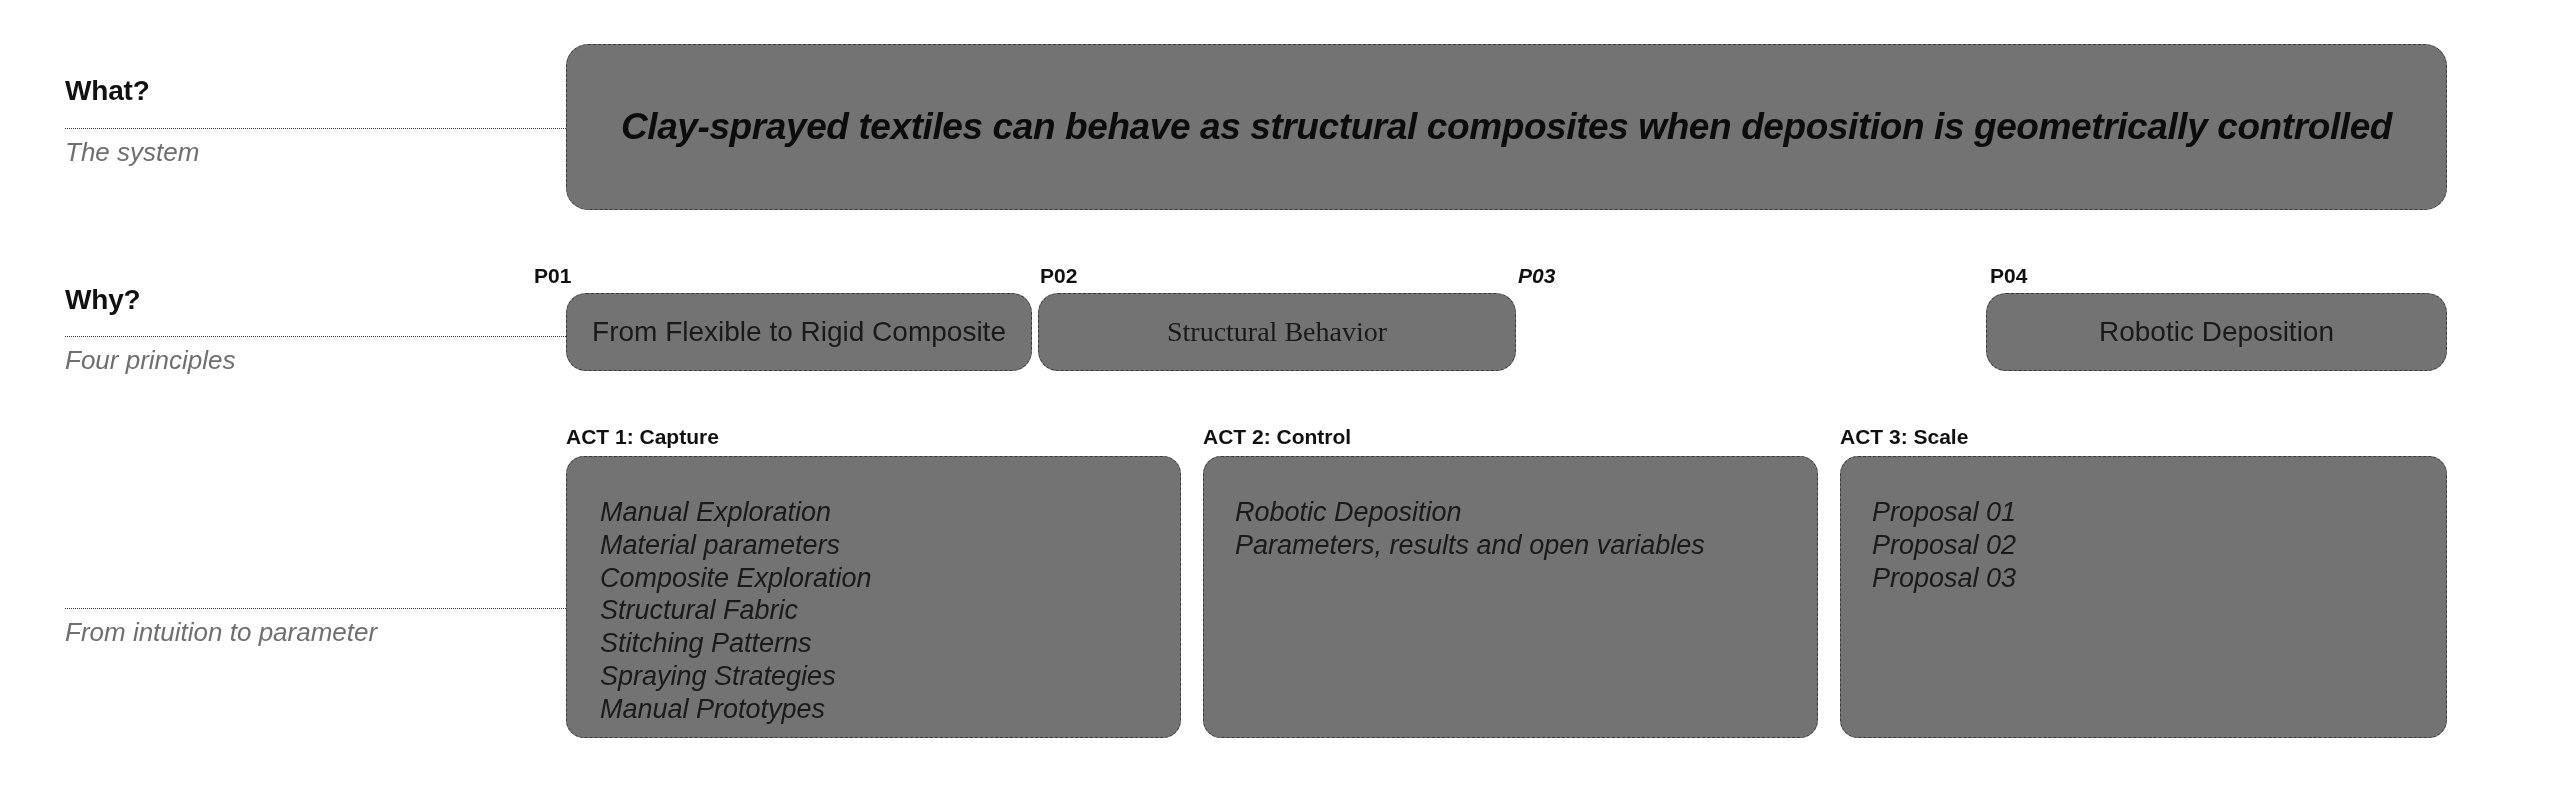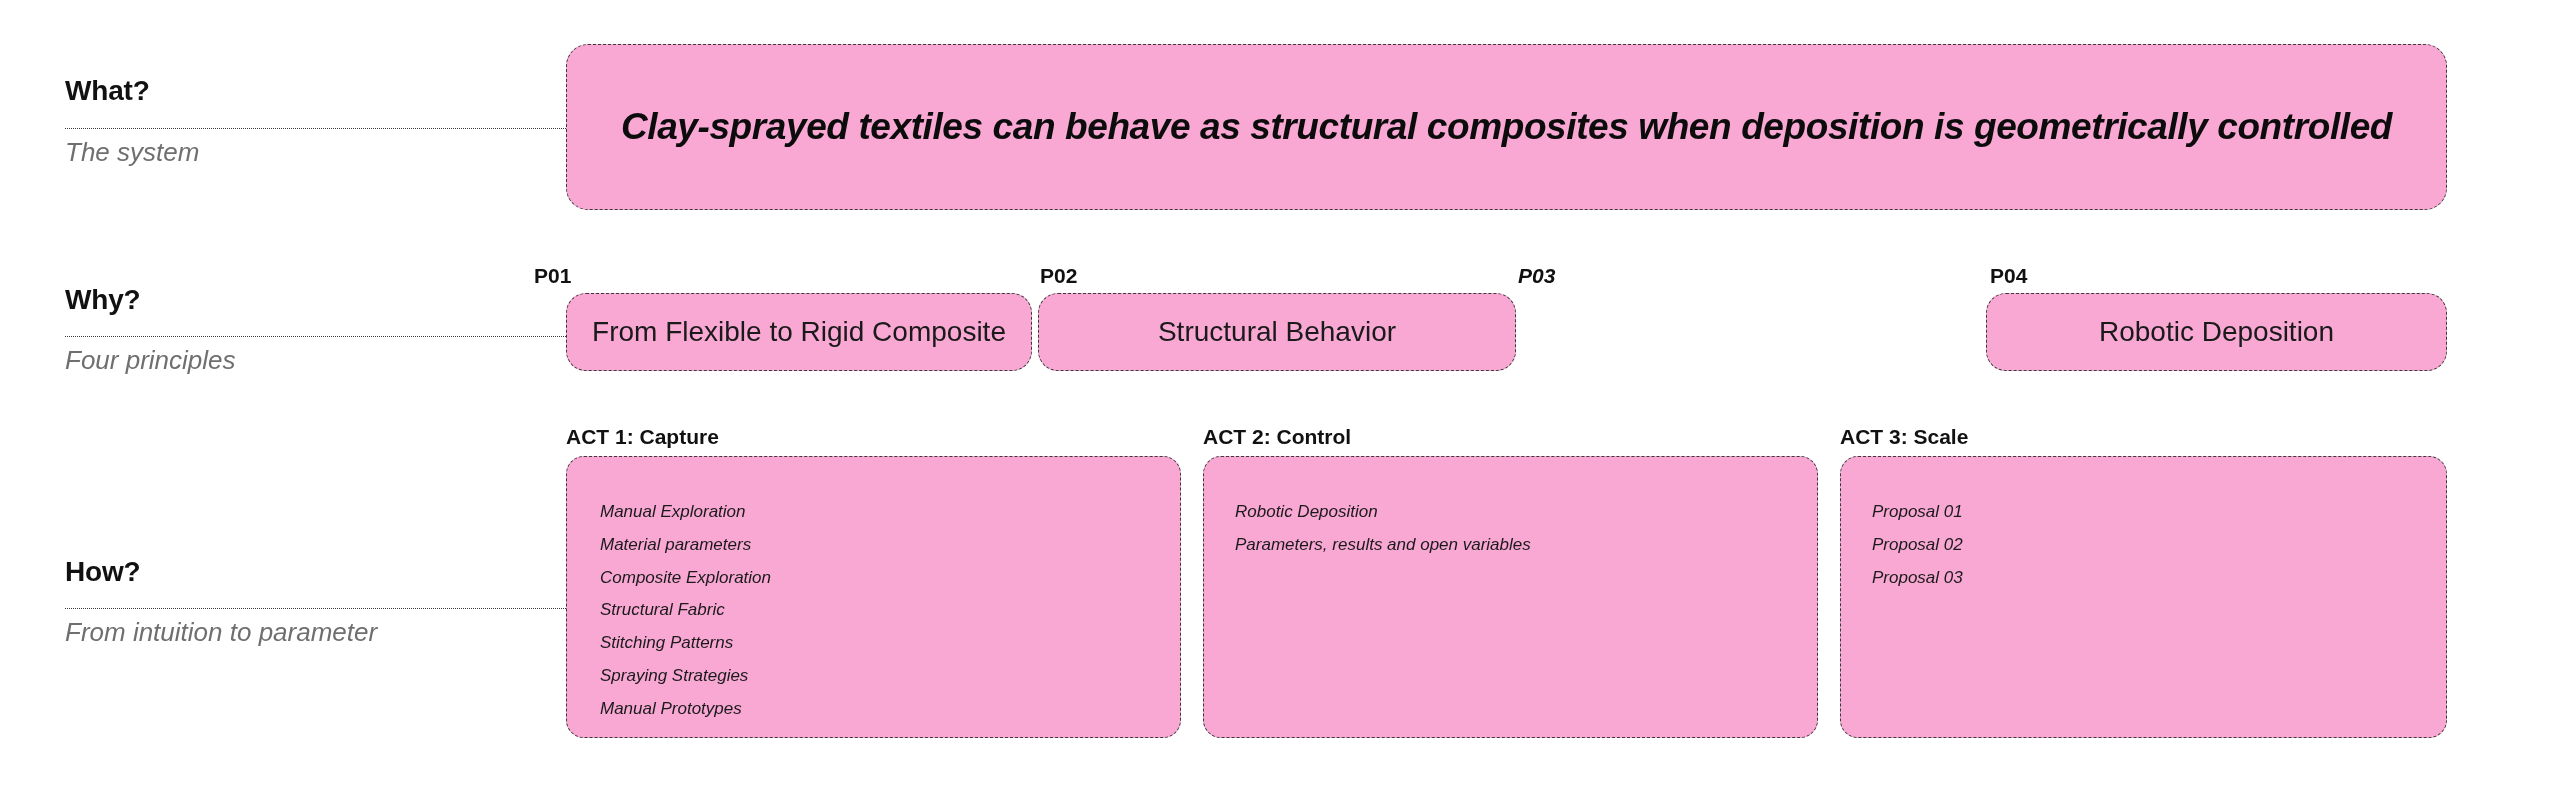--- a/index.html
+++ b/index.html
@@ -49,21 +49,21 @@
     position: absolute;
     height: 0;
     border-top: 1.6px dotted #3a3a3a;
   }
 
   
   .dbox {
     position: absolute;
     border: 1.6px dashed #3a3a3a;
     border-radius: 22px;
-    background: #f9a8d4;
+    background: #737373;
     box-sizing: border-box;
   }
 
   
   .headline-box {
     display: flex;
     align-items: center;
     justify-content: center;
     padding: 10px 46px;
   }
@@ -110,21 +110,21 @@
     color: #111111;
     white-space: nowrap;
   }
   .actlist {
     position: absolute;
     list-style: none;
     margin: 0;
     padding: 0;
   }
   .actlist li {
-    font-size: 17px;
+    font-size: 27px;
     font-style: italic;
     color: #1a1a1a;
     line-height: 32.8px;
     white-space: nowrap;
   }
 </style>
 </head>
 <body>
 
 <div class="canvas">
@@ -148,34 +148,31 @@
   <div class="qblock" style="top:346px;">
     <div class="qsub">Four principles</div>
   </div>
 
   <div class="plabel" style="left:534px; top:264px;">P01</div>
   <div class="dbox pbox" style="left:566px; top:293px; width:466px; height:78px;">
     <span class="ptext">From Flexible to Rigid Composite</span>
   </div>
 
   <div class="plabel" style="left:1040px; top:264px;">P02</div>
-  <div class="dbox pbox" style="left:1038px; top:293px; width:478px; height:78px;">
+  <div class="dbox pbox" style="left:1038px; top:293px; width:478px; height:78px;font-family:Liberation Serif, serif;">
     <span class="ptext">Structural Behavior</span>
   </div>
 
   <div class="plabel" style="left:1518px; top:264px;font-style:italic;">P03</div>
 
   <div class="plabel" style="left:1990px; top:264px;">P04</div>
   <div class="dbox pbox" style="left:1986px; top:293px; width:461px; height:78px;">
     <span class="ptext">Robotic Deposition</span>
   </div>
 
-  <div class="qblock" style="top:557px;">
-    <div class="qtitle">How?</div>
-  </div>
   <div class="connector" style="left:65px; top:608px; width:503px;"></div>
   <div class="qblock" style="top:618px;">
     <div class="qsub">From intuition to parameter</div>
   </div>
 
   <div class="actlabel" style="left:566px; top:425px;">ACT 1: Capture</div>
   <div class="dbox actbox" style="left:566px; top:456px; width:615px; height:282px;"></div>
   <ul class="actlist" style="left:600px; top:496px;">
     <li>Manual Exploration</li>
     <li>Material parameters</li>

